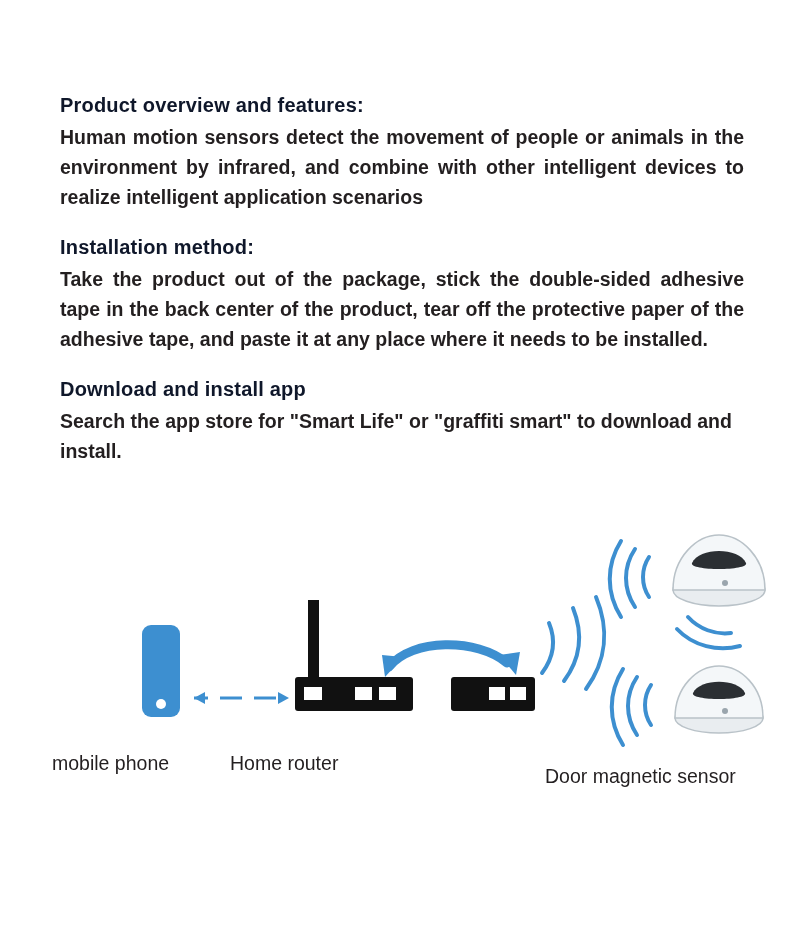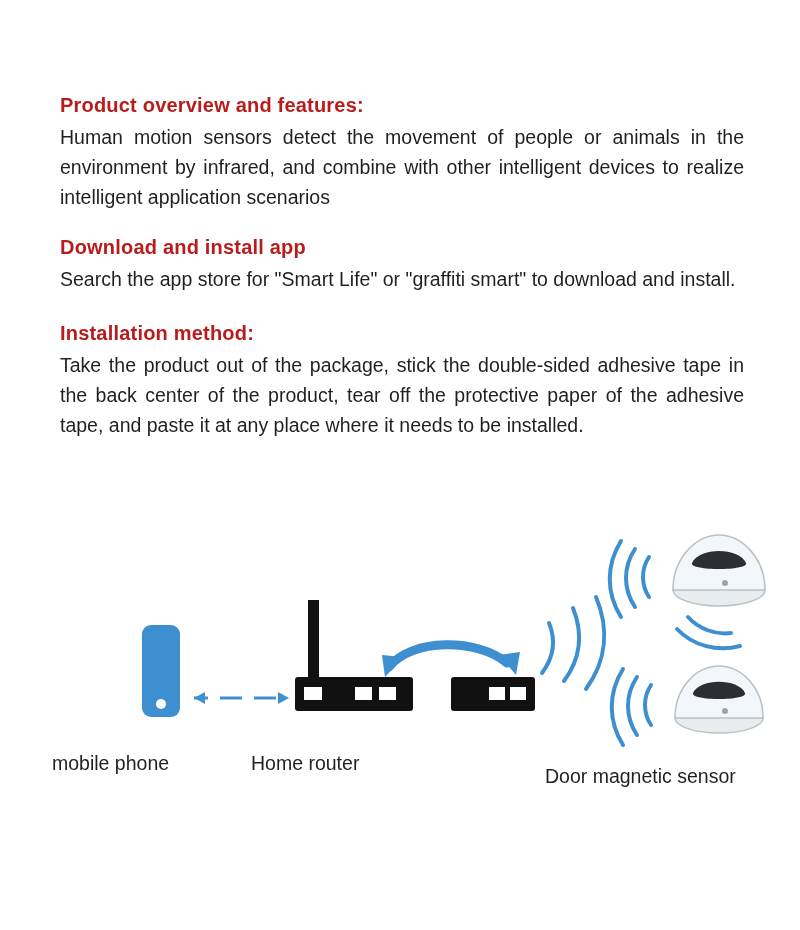--- a/index.html
+++ b/index.html
@@ -24,33 +24,34 @@
   .content {
     position: absolute;
     left: 60px;
     top: 92px;
     width: 684px;
   }
   .section {
     margin-bottom: 26px;
   }
   .heading {
-    color: #b91c1c;
+    color: #0f172a;
     font-weight: bold;
     font-size: 20px;
     line-height: 26px;
     margin: 0 0 4px 0;
     letter-spacing: 0.2px;
   }
   .body-text {
     font-size: 19.5px;
     line-height: 30px;
     color: #231f20;
     text-align: justify;
     margin: 0;
+    font-weight: bold;
   }
   .body-text.no-justify {
     text-align: left;
   }
   .section-gap-1 { margin-bottom: 22px; }
   .section-gap-2 { margin-bottom: 22px; }
 
   
   .diagram {
     position: absolute;
@@ -67,44 +68,44 @@
     width: 800px;
     height: 310px;
   }
   .lbl {
     position: absolute;
     font-size: 19.5px;
     color: #231f20;
     white-space: nowrap;
   }
   .lbl-phone { left: 52px; top: 247px; }
-  .lbl-router { left: 230px; top: 247px; margin-left: 21px; }
+  .lbl-router { left: 230px; top: 247px; }
   .lbl-gateway { left: 381px; top: 247px; }
   .lbl-door { left: 545px; top: 260px; }
 </style>
 </head>
 <body>
 
 <div class="page">
 
   <div class="content">
 
     <div class="section section-gap-1">
       <p class="heading">Product overview and features:</p>
       <p class="body-text">Human motion sensors detect the movement of people or animals in the environment by infrared, and combine with other intelligent devices to realize intelligent application scenarios</p>
     </div>
 
+    <div class="section section-gap-2">
+      <p class="heading">Installation method:</p>
+      <p class="body-text">Take the product out of the package, stick the double-sided adhesive tape in the back center of the product, tear off the protective paper of the adhesive tape, and paste it at any place where it needs to be installed.</p>
+    </div>
+
     <div class="section">
       <p class="heading">Download and install app</p>
       <p class="body-text no-justify">Search the app store for "Smart Life" or "graffiti smart" to download and install.</p>
-    </div>
-
-    <div class="section section-gap-2">
-      <p class="heading">Installation method:</p>
-      <p class="body-text">Take the product out of the package, stick the double-sided adhesive tape in the back center of the product, tear off the protective paper of the adhesive tape, and paste it at any place where it needs to be installed.</p>
     </div>
 
   </div>
 
   <div class="diagram">
 
     <svg width="800" height="310" viewBox="0 0 800 310" xmlns="http://www.w3.org/2000/svg">
 
       <g>
         <rect x="105" y="120" width="38" height="92" rx="9" ry="9" fill="#3d8fd0"></rect>

